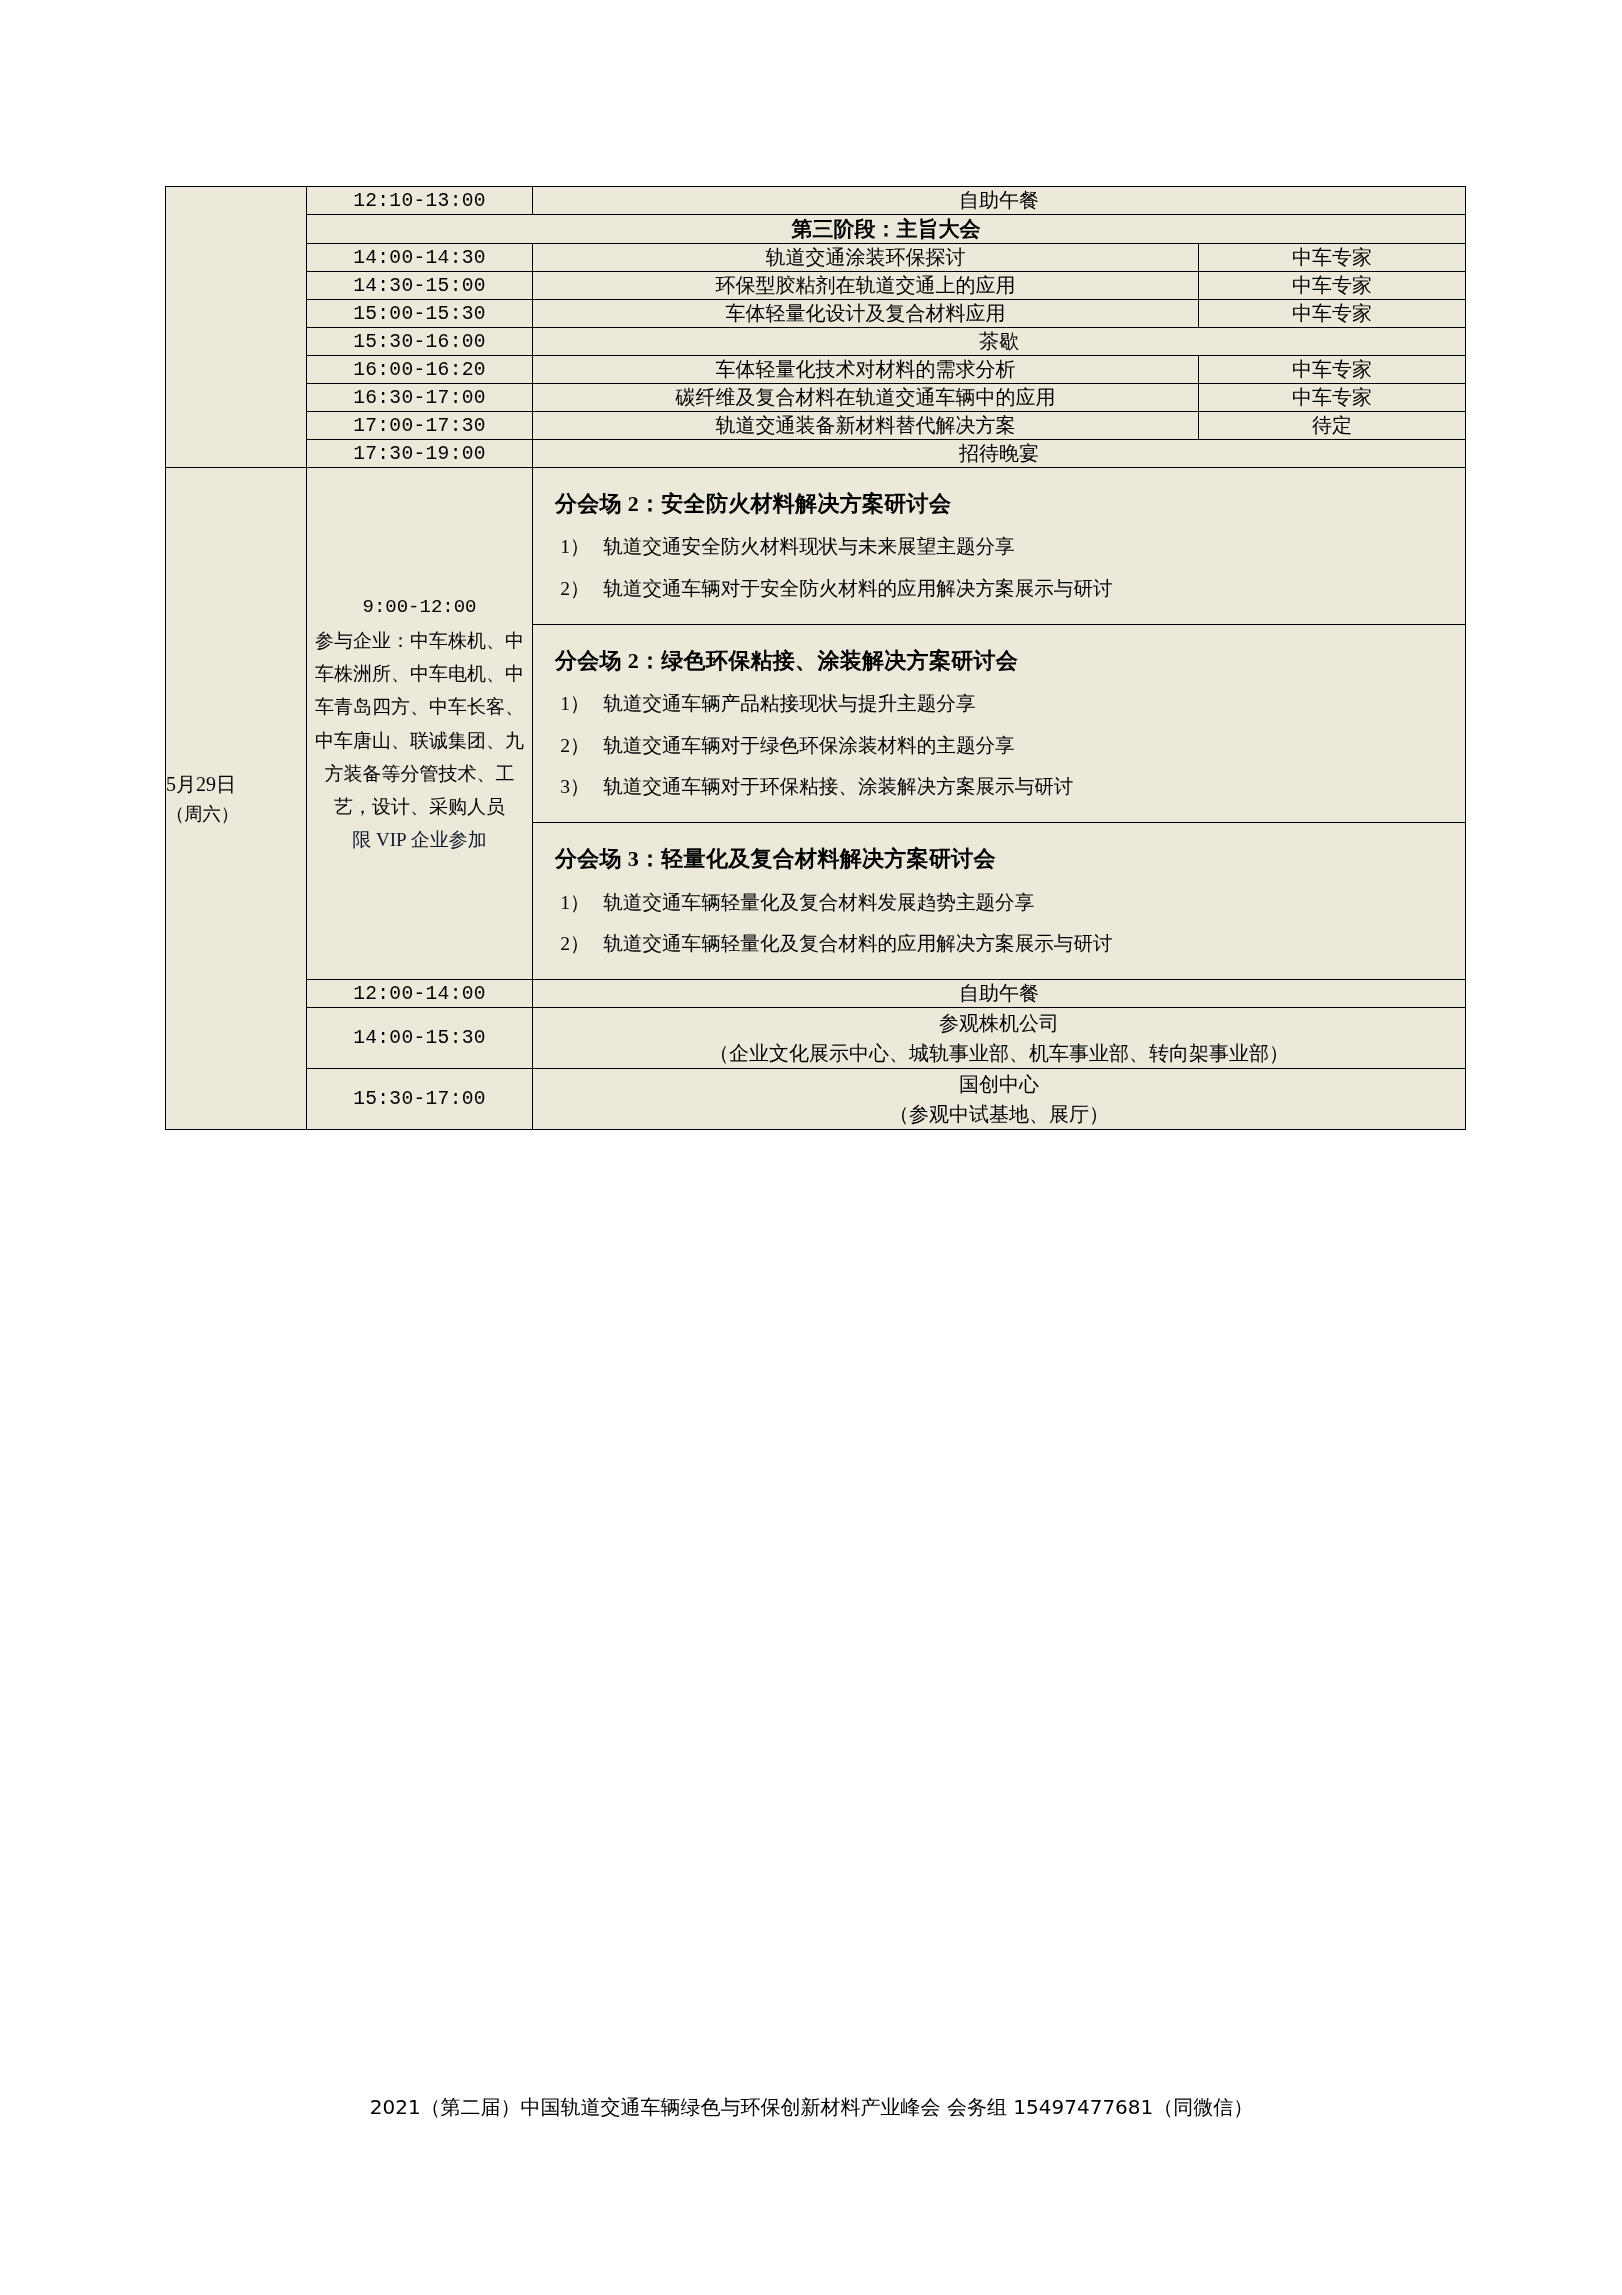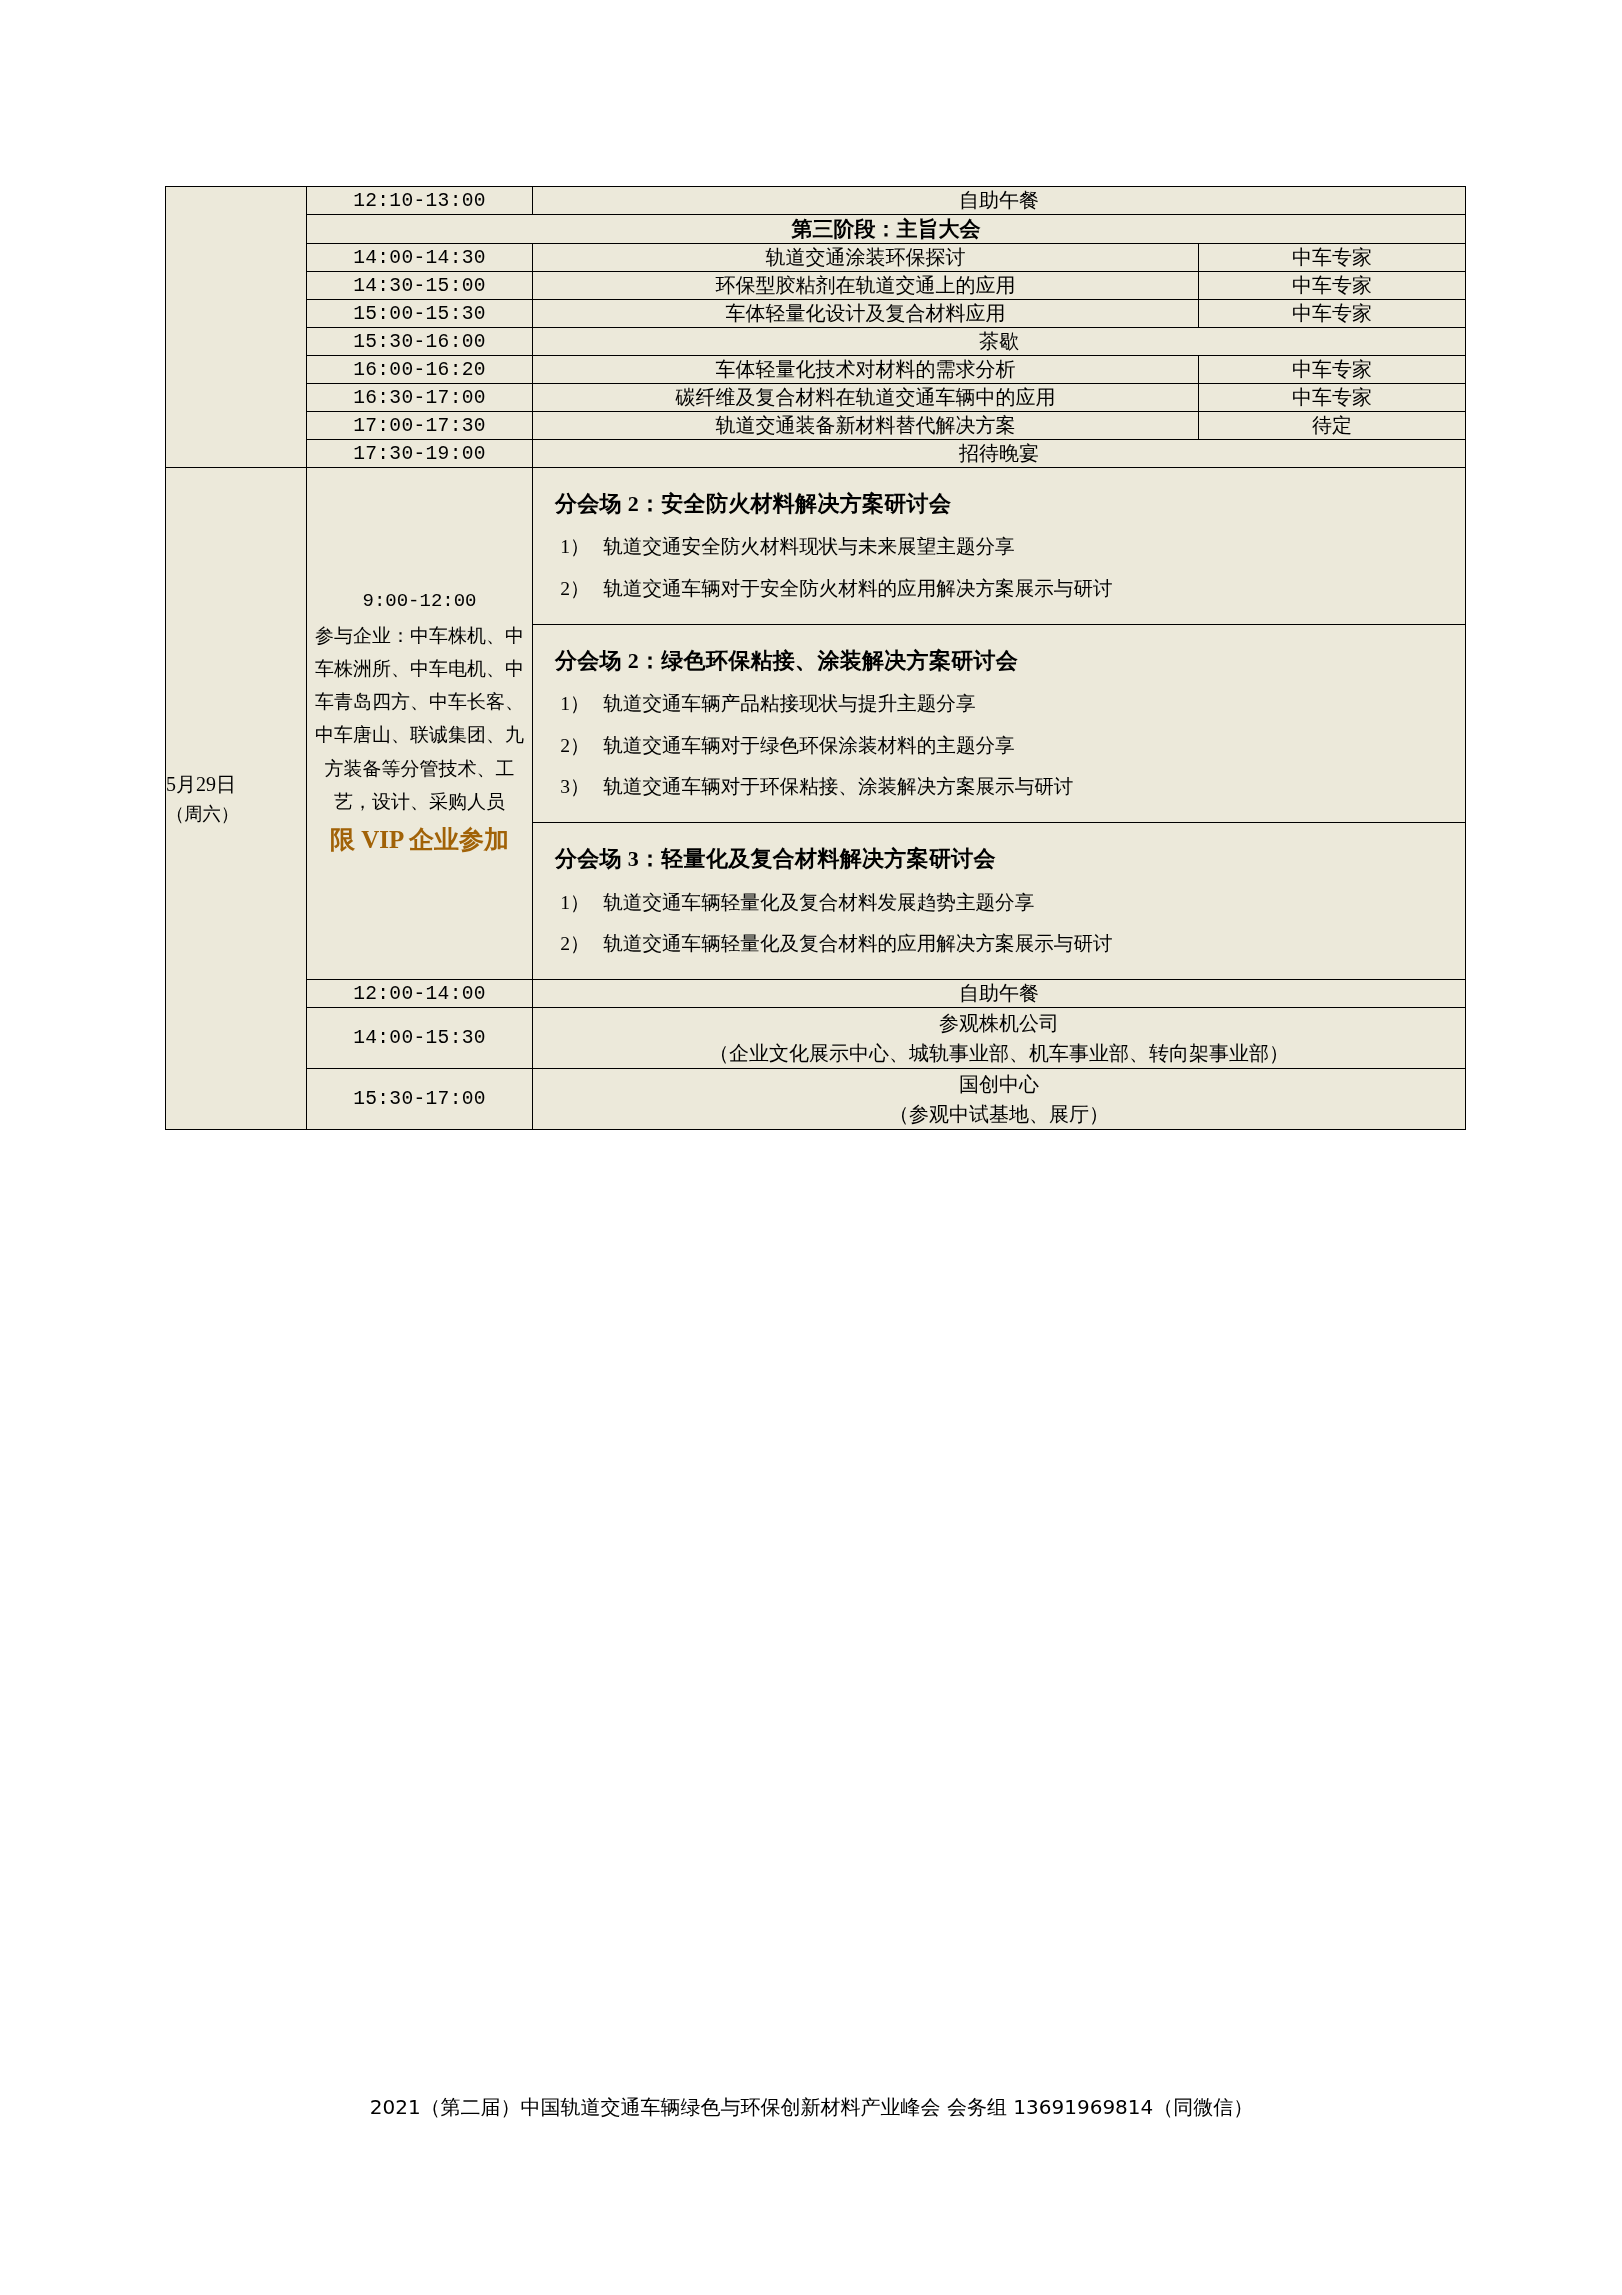--- a/index.html
+++ b/index.html
@@ -85,23 +85,23 @@
     text-align: center;
     font-size: 19px;
     line-height: 1.75;
     padding: 11.8px 7.9px;
   }
   .desc-time {
     font-family: "Liberation Mono", "DejaVu Sans Mono", monospace;
     font-size: 19px;
   }
   .desc-vip {
-    color: #a16207;
-    font-weight: bold;
-    font-size: 25px;
+    color: #0f172a;
+    font-weight: normal;
+    font-size: 19px;
   }
 
   
   .session-block {
     padding: 17px 22px 17px 22px;
     border-bottom: 1.3px solid #000000;
   }
   .session-block.last { border-bottom: none; }
   .session-title {
     font-size: 22px;
@@ -274,16 +274,16 @@
           <td class="two-line" colspan="2">
             <span>国创中心</span>
             <span class="l2">（参观中试基地、展厅）</span>
           </td>
         </tr>
 
       </tbody>
     </table>
   </div>
 
-  <div class="footer">2021（第二届）中国轨道交通车辆绿色与环保创新材料产业峰会  会务组  13691969814（同微信）</div>
+  <div class="footer">2021（第二届）中国轨道交通车辆绿色与环保创新材料产业峰会  会务组  15497477681（同微信）</div>
 
 </div>
 
 
 </body></html>

